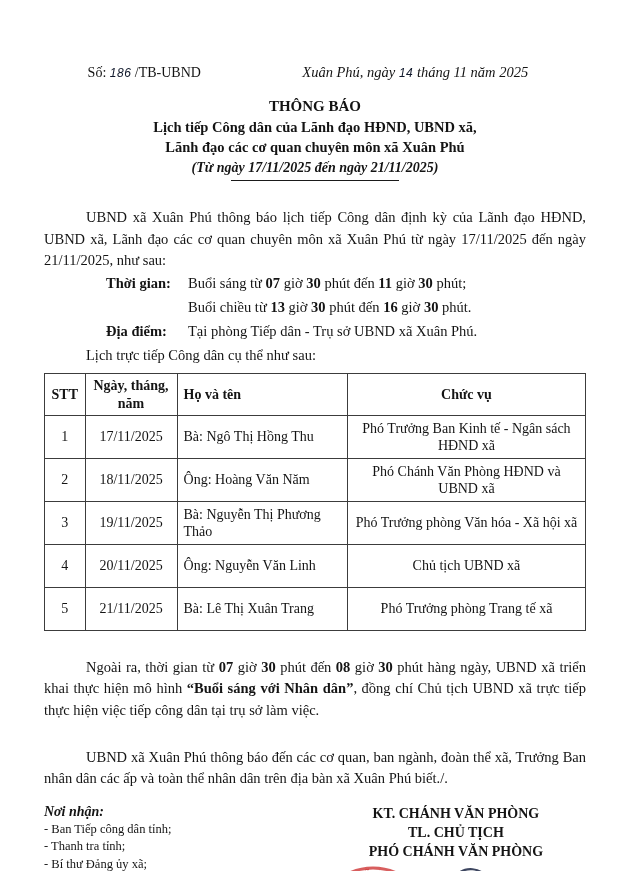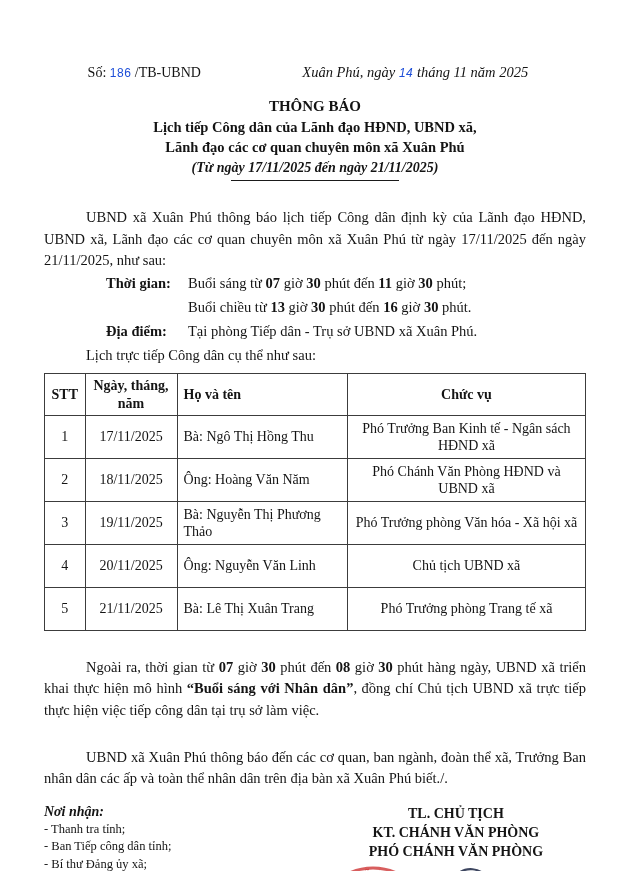--- a/index.html
+++ b/index.html
@@ -17,21 +17,21 @@
   .hdr-right { width:63%; text-align:center; font-weight:bold; line-height:1.35; }
   .hdr-right .l1 { font-size:14px; }
   .hdr-right .l2 { font-size:14.5px; }
   .rule { border-bottom:1.4px solid #1a1a1a; margin:2px auto 0 auto; }
   .rule-left { width:78px; }
   .rule-right { width:188px; }
 
   .numrow { display:flex; margin-top:13px; align-items:baseline; }
   .numrow .so { width:37%; text-align:center; font-size:14px; }
   .numrow .date { width:63%; text-align:center; font-style:italic; font-size:14.5px;margin-top:39px; }
-  .stamp { color:#1d4ed8; font-size:12px; font-family:"Liberation Sans",sans-serif; letter-spacing:.5px; }
+  .stamp { color:#0f172a; font-size:12px; font-family:"Liberation Sans",sans-serif; letter-spacing:.5px;font-style:italic; }
 
   
   .title { text-align:center; margin-top:15px; line-height:1.4; }
   .title .t1 { font-weight:bold; font-size:15px; }
   .title .t2 { font-weight:bold; font-size:14.5px; }
   .title .t4 { font-weight:bold; font-style:italic; font-size:14px; }
   .title-rule { width:168px; border-bottom:1.6px solid #1a1a1a; margin:3px auto 0 auto; }
 
   
   .para { font-size:14.5px; line-height:1.47; text-align:justify; text-indent:42px; margin-top:26px; }
@@ -135,32 +135,32 @@
       </tr>
     </tbody>
   </table>
 
   <div class="para"><span>Ngoài ra, thời gian từ </span><span style="font-weight: bold;">07</span><span> giờ </span><span style="font-weight: bold;">30</span><span> phút đến </span><span style="font-weight: bold;">08</span><span> giờ </span><span style="font-weight: bold;">30</span><span> phút hàng ngày, UBND xã triển khai thực hiện mô hình </span><span style="font-weight: bold;">“Buổi sáng với Nhân dân”</span><span>, đồng chí Chủ tịch UBND xã trực tiếp thực hiện việc tiếp công dân tại trụ sở làm việc.</span></div>
   <div class="para">UBND xã Xuân Phú thông báo đến các cơ quan, ban ngành, đoàn thể xã, Trưởng Ban nhân dân các ấp và toàn thể nhân dân trên địa bàn xã Xuân Phú biết./.</div>
 
   <div class="footer">
     <div class="f-left">
       <div class="nn">Nơi nhận:</div>
+      <div class="recip">- Ban Tiếp công dân tỉnh;</div>
       <div class="recip">- Thanh tra tỉnh;</div>
-      <div class="recip">- Ban Tiếp công dân tỉnh;</div>
       <div class="recip">- Bí thư Đảng ủy xã;</div>
       <div class="recip">- Thường trực HĐND xã;</div>
       <div class="recip">- Chủ phút, các PCT.UBND xã;</div>
       <div class="recip">- Phó Văn phòng UBND &amp;HĐND xã;</div>
 
     </div>
 
     <div class="f-right">
+      <div class="sig-titles">KT. CHÁNH VĂN PHÒNG</div>
       <div class="sig-titles">TL. CHỦ TỊCH</div>
-      <div class="sig-titles">KT. CHÁNH VĂN PHÒNG</div>
       <div class="sig-titles">PHÓ CHÁNH VĂN PHÒNG</div>
 
       <div class="sig-area">
 
         <svg class="seal-svg" viewBox="0 0 120 120">
           <g stroke="#cf3b3b" fill="none" opacity="0.82">
             <circle cx="60" cy="60" r="56" stroke-width="3"></circle>
             <circle cx="60" cy="60" r="50" stroke-width="1"></circle>
             <circle cx="60" cy="60" r="31" stroke-width="1.6"></circle>
           </g>

